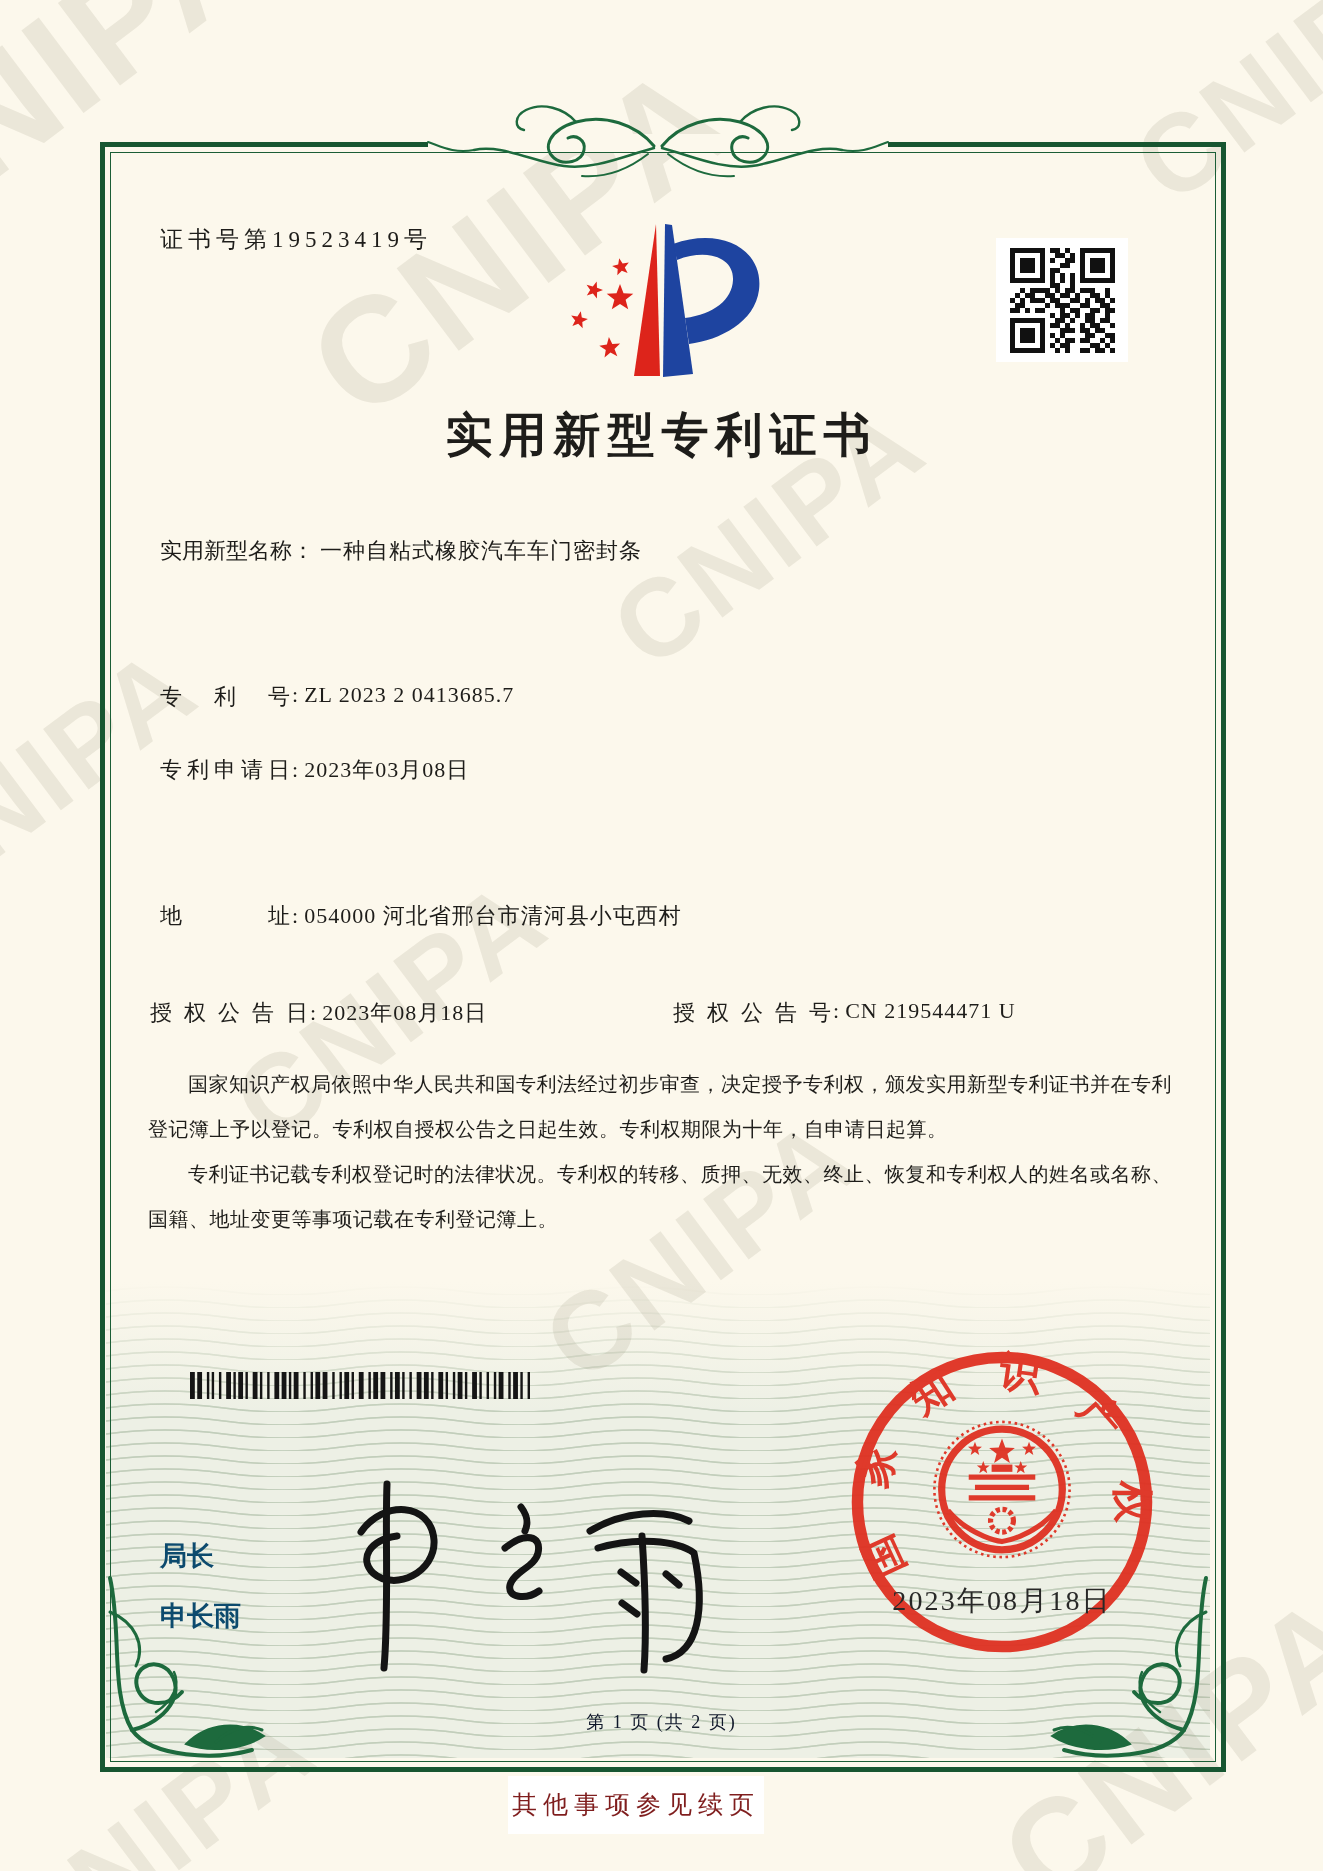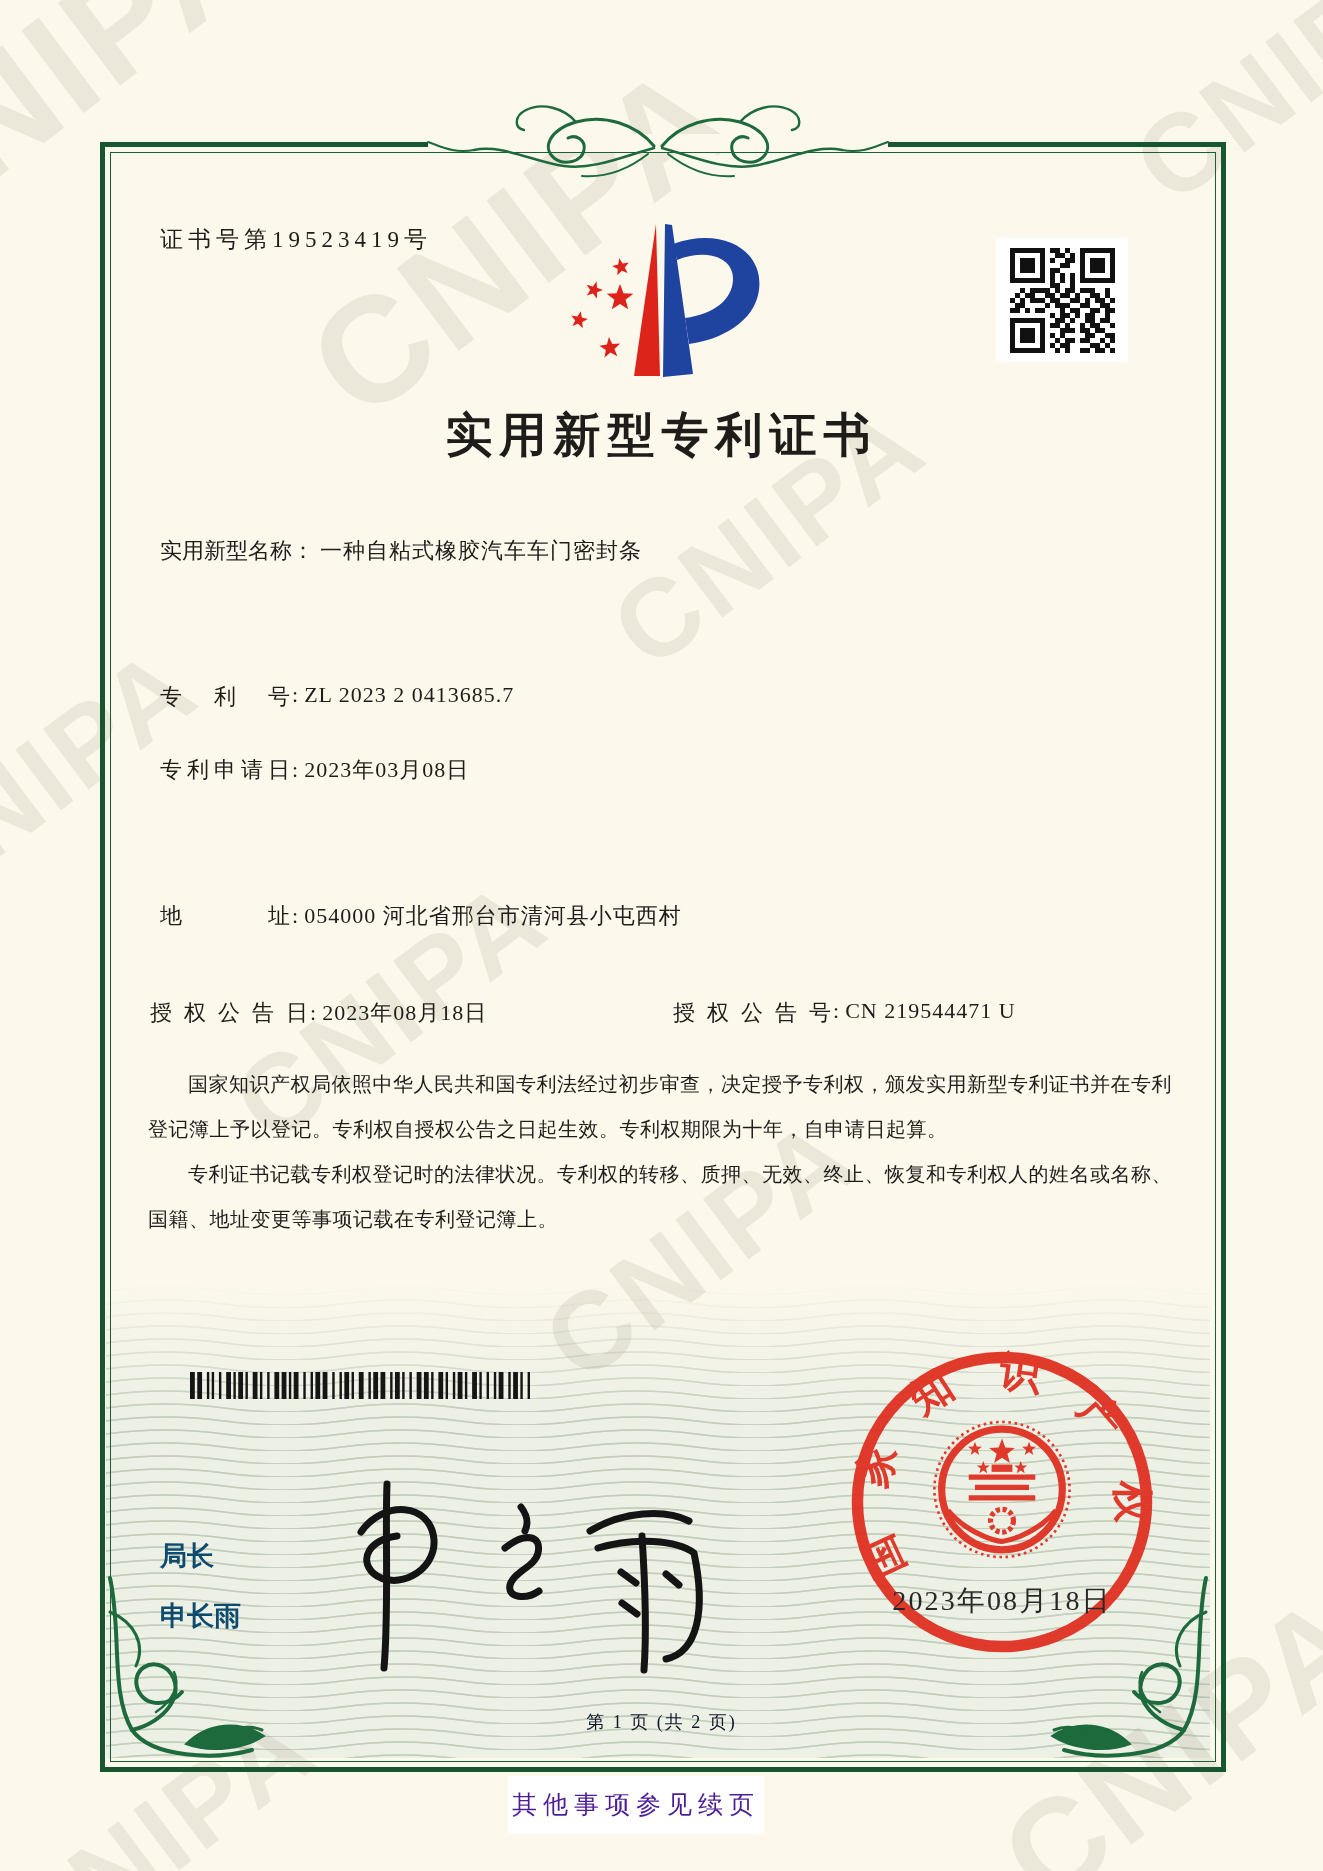--- a/index.html
+++ b/index.html
@@ -33,21 +33,21 @@
       line-height:45px;letter-spacing:0.5px;z-index:5;}
   .paras p{margin:0;text-indent:2em;}
   .barcode{position:absolute;left:190px;top:1372px;z-index:5;}
   .officer{position:absolute;left:160px;z-index:6;font-family:"Liberation Sans","DejaVu Sans",sans-serif;
       font-size:27px;font-weight:600;color:#0c4a6e;}
   .signature{position:absolute;left:325px;top:1452px;z-index:6;}
   .seal{position:absolute;left:846px;top:1346px;z-index:7;opacity:0.94;}
   .page-info{position:absolute;left:0;top:1710px;width:1323px;text-align:center;font-size:18px;
       letter-spacing:2px;z-index:5;color:#0f172a;}
   .note-box{position:absolute;left:508px;top:1776px;width:256px;height:58px;background:#ffffff;
-      text-align:center;line-height:58px;font-size:25px;letter-spacing:6px;z-index:5;color:#4c1d95;}
+      text-align:center;line-height:58px;font-size:25px;letter-spacing:6px;z-index:5;color:#7f1d1d;}
 </style>
 </head>
 <body>
 
 <div class="page">
 
   <svg class="guilloche" width="1104" height="476">
     <defs>
       <pattern id="waves" width="236" height="13" patternUnits="userSpaceOnUse">
         <path d="M0 9 Q 59 1 118 9 T 236 9" fill="none" stroke="#c2cebb" stroke-width="1.3"></path>

